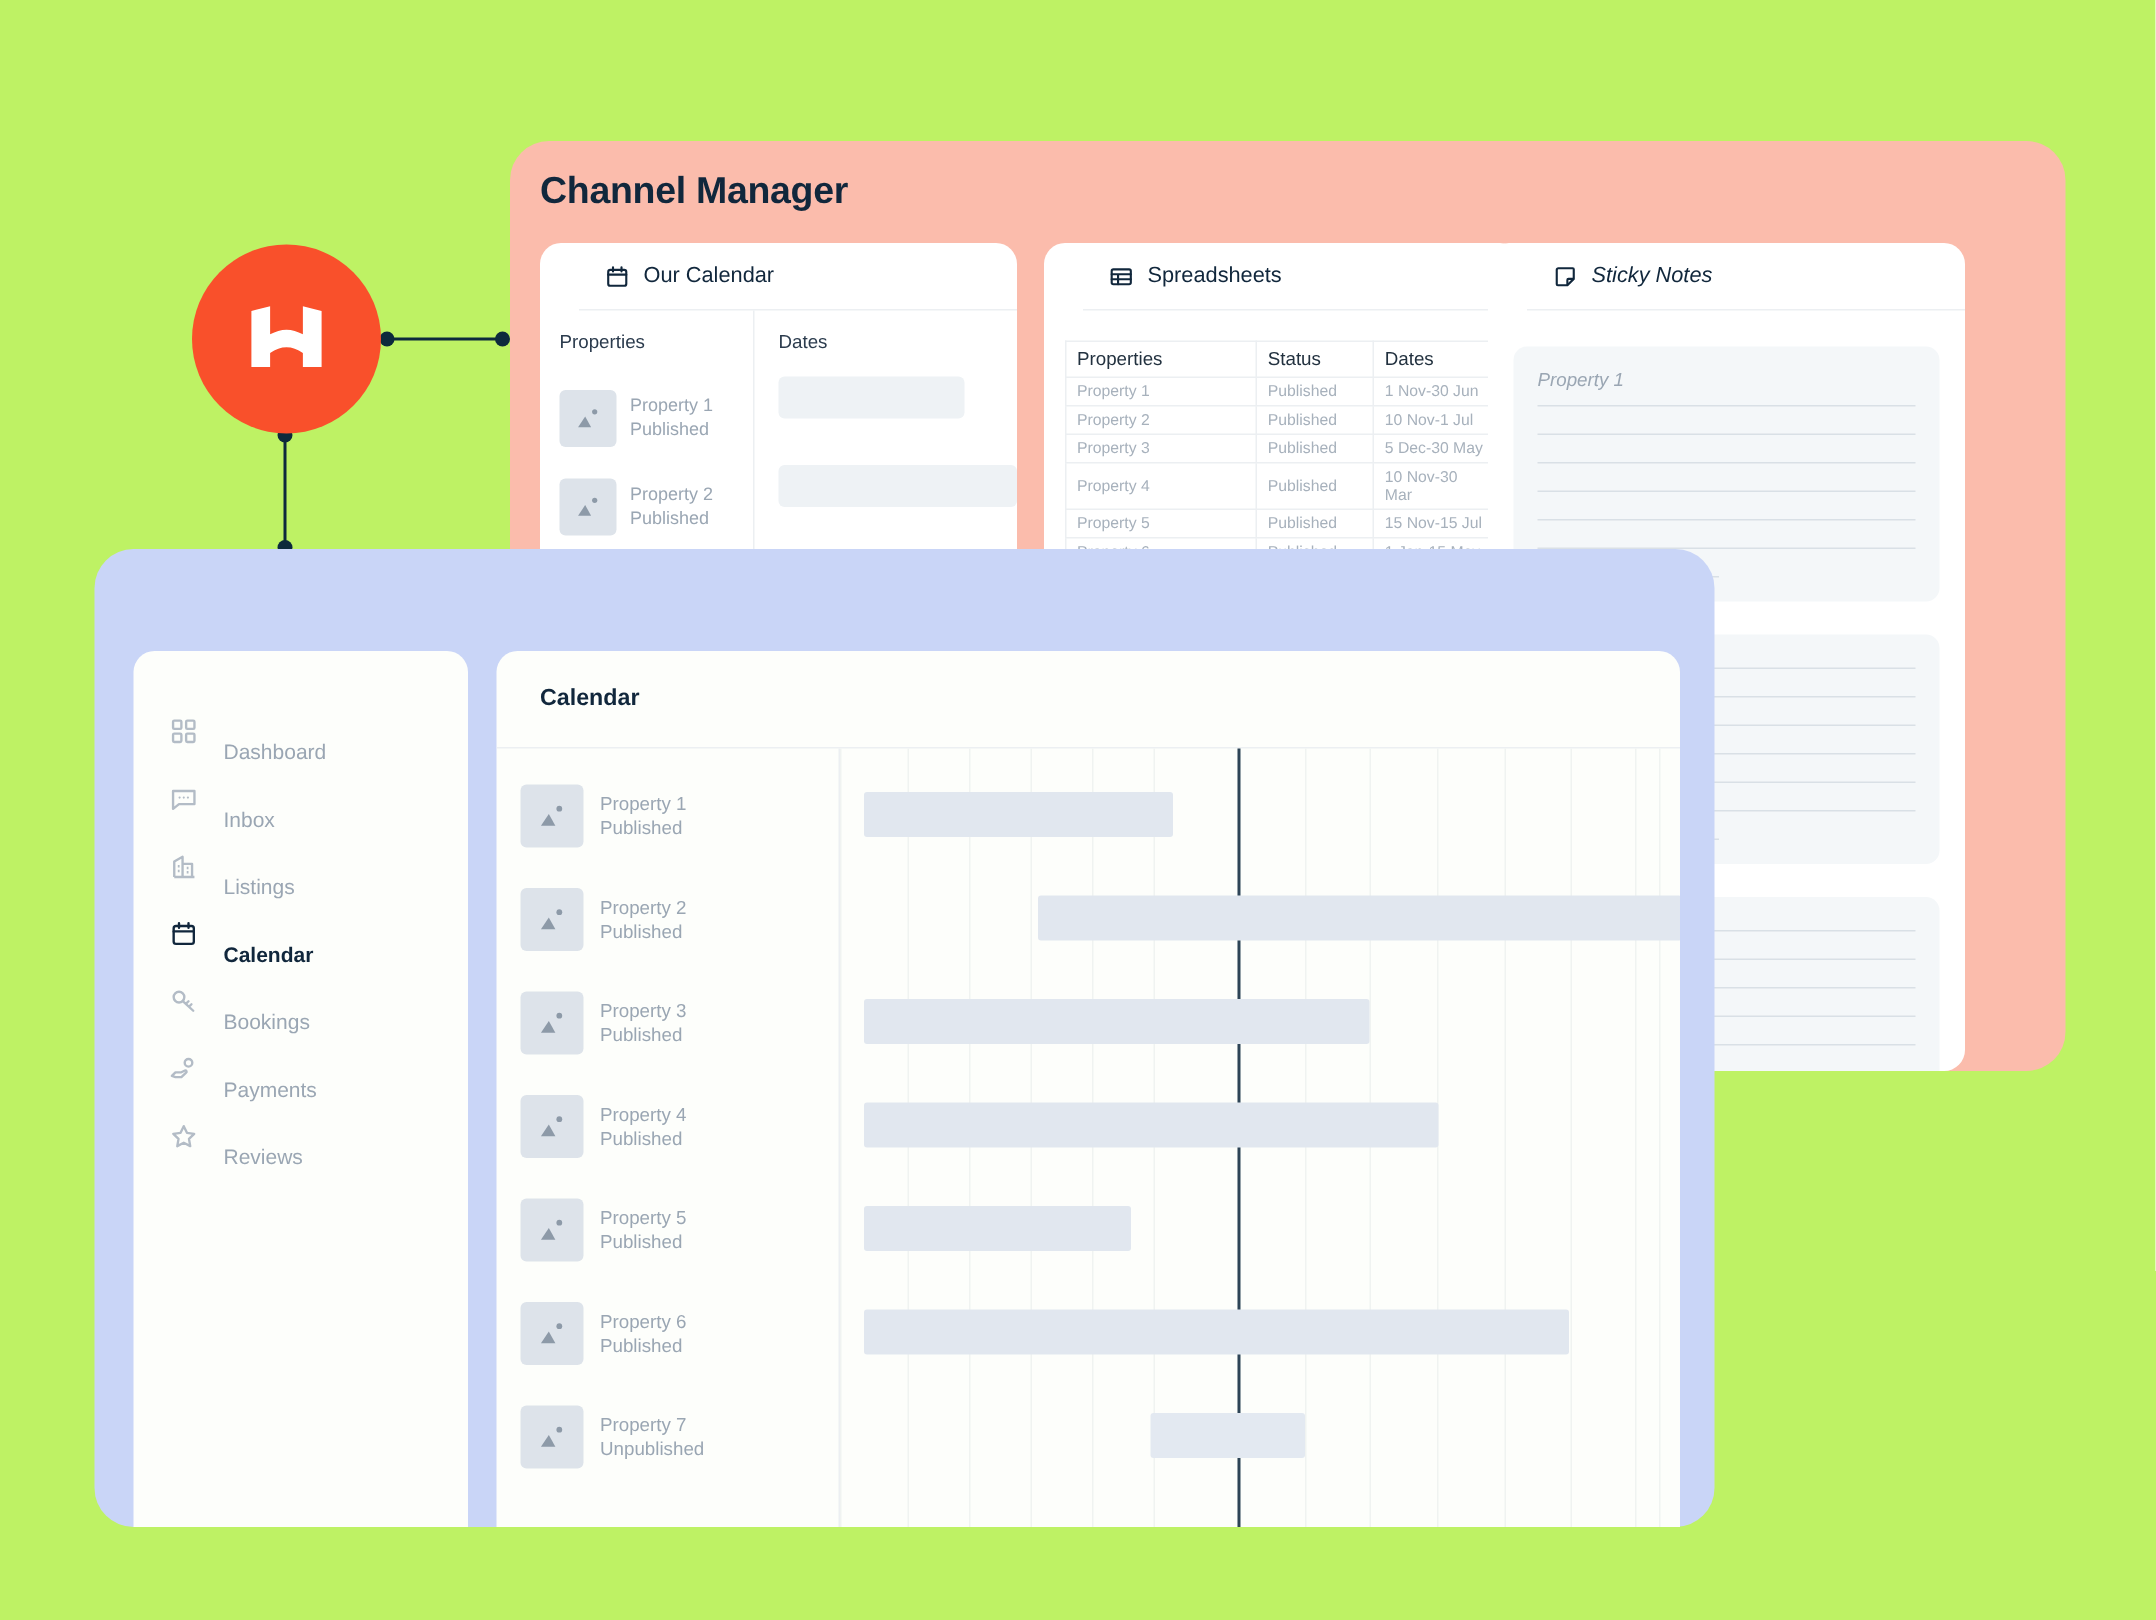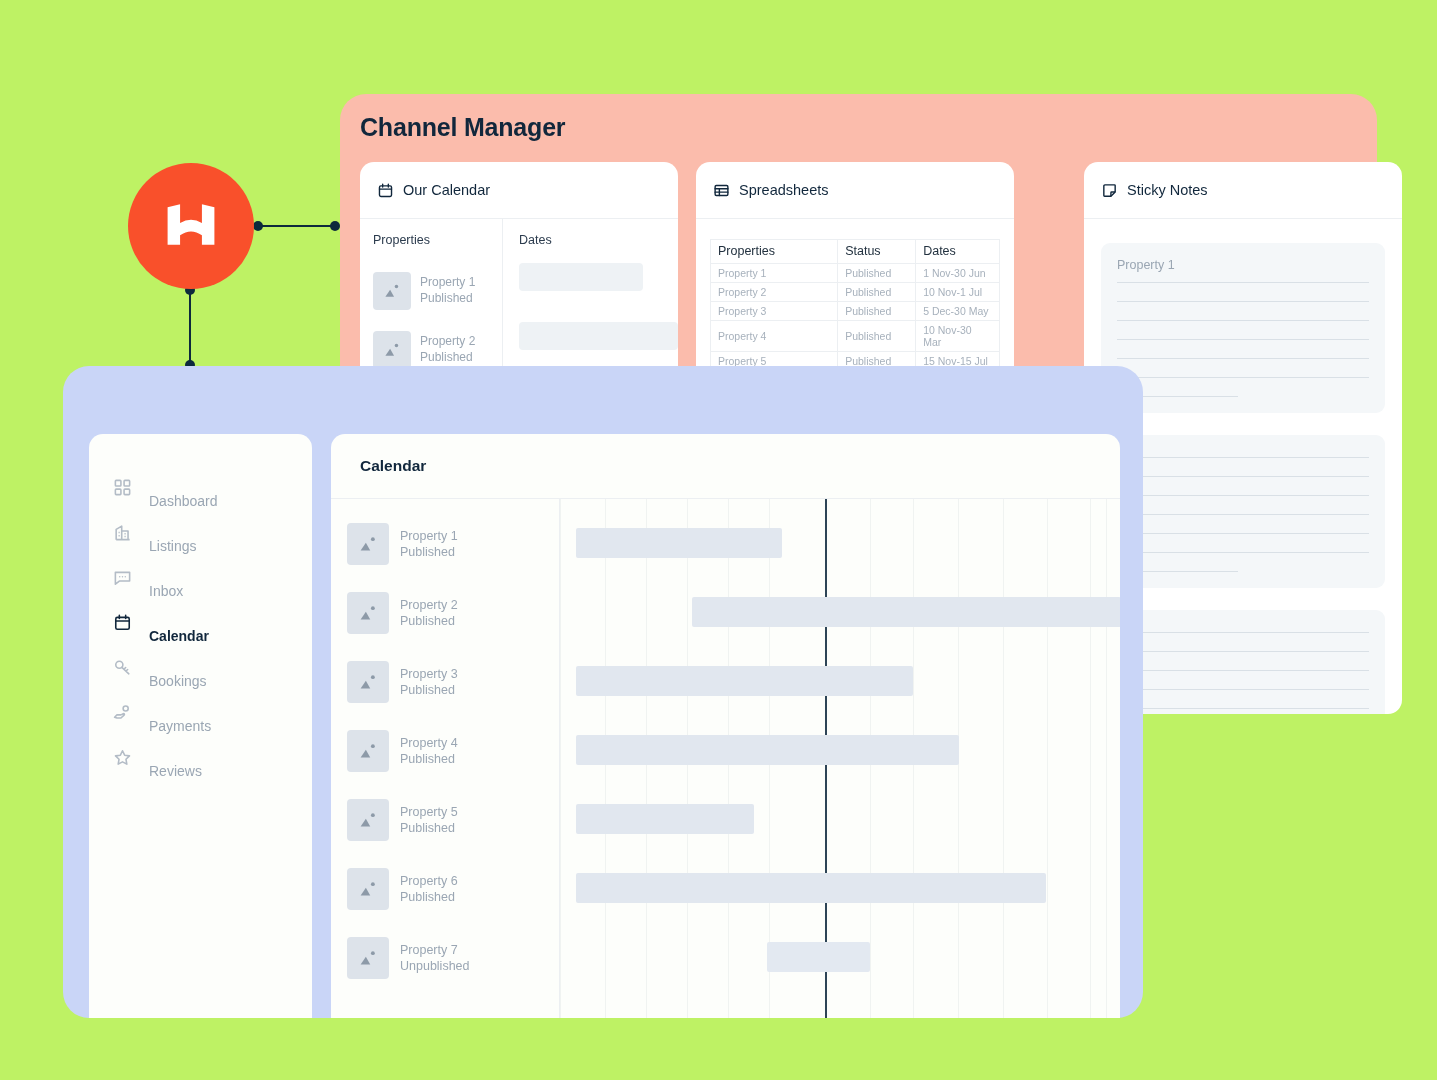--- a/index.html
+++ b/index.html
@@ -31,25 +31,25 @@
   #pink-title {
     position: absolute; left: 360px; top: 113px;
     font-size: 25px; font-weight: bold; color: #11273c; letter-spacing: -0.2px;
   }
   .cm-card {
     position: absolute; top: 162px;
     background: #ffffff; border-radius: 14px; overflow: hidden;
   }
   #card-our-calendar { left: 360px; width: 318px; height: 552px; }
   #card-spreadsheets { left: 696px; width: 318px; height: 552px; }
-  #card-sticky       { left: 1084px; width: 318px; height: 552px; }
+  #card-sticky       { left: 992px; width: 318px; height: 552px; font-style: italic; }
 
   .card-head {
-    height: 57px; display: flex; align-items: center; gap: 9px;
-    padding: 0 17px; border-bottom: 1px solid #eceff2;
+    height: 45px; display: flex; align-items: center; gap: 9px;
+    padding: 0 17px; border-bottom: 1px solid #eceff2; margin-left: 26px;
   }
   .card-head .ch-title { font-size: 14.5px; color: #11273c; font-weight: 500; }
   .card-ico { width: 17px; height: 17px; display:block; flex:none; }
 
   
   .oc-body { display: flex; height: 507px; }
   .oc-col-props { width: 143px; border-right: 1px solid #eceff2; padding: 14px 0 0 13px; }
   .oc-col-dates { flex: 1; padding: 14px 0 0 16px; }
   .oc-colhead { font-size: 12.5px; color: #2b3b4d; margin-bottom: 14px; }
   .oc-row { display: flex; align-items: center; gap: 9px; height: 59px; }
@@ -282,33 +282,33 @@
       <svg class="nav-ico" viewBox="0 0 24 24" fill="none" stroke="#b3bcc6" stroke-width="2">
         <rect x="3" y="3" width="7" height="7" rx="1"></rect>
           <rect x="14" y="3" width="7" height="7" rx="1"></rect>
         <rect x="3" y="14" width="7" height="7" rx="1"></rect>
           <rect x="14" y="14" width="7" height="7" rx="1"></rect>
       </svg>
       <div class="nav-label">Dashboard</div>
     </div>
     <div class="nav-item">
       <svg class="nav-ico" viewBox="0 0 24 24" fill="none" stroke="#b3bcc6" stroke-width="2" stroke-linejoin="round">
-        <path d="M4 21V8l7-4v17M11 10h8v11M4 21h17"></path>
-          <path d="M14.5 13.5h1.5M14.5 17h1.5M7 12h1.5M7 16h1.5"></path>
-      </svg>
-      <div class="nav-label">Listings</div>
-    </div>
-    <div class="nav-item">
-      <svg class="nav-ico" viewBox="0 0 24 24" fill="none" stroke="#b3bcc6" stroke-width="2" stroke-linejoin="round">
         <path d="M3 5.5h18v11H8l-5 4v-15z"></path>
           <circle cx="8.5" cy="11" r="0.9" fill="#b3bcc6" stroke="none"></circle>
         <circle cx="12" cy="11" r="0.9" fill="#b3bcc6" stroke="none"></circle>
           <circle cx="15.5" cy="11" r="0.9" fill="#b3bcc6" stroke="none"></circle>
       </svg>
       <div class="nav-label">Inbox</div>
+    </div>
+    <div class="nav-item">
+      <svg class="nav-ico" viewBox="0 0 24 24" fill="none" stroke="#b3bcc6" stroke-width="2" stroke-linejoin="round">
+        <path d="M4 21V8l7-4v17M11 10h8v11M4 21h17"></path>
+          <path d="M14.5 13.5h1.5M14.5 17h1.5M7 12h1.5M7 16h1.5"></path>
+      </svg>
+      <div class="nav-label">Listings</div>
     </div>
     <div class="nav-item active">
       <svg class="nav-ico" viewBox="0 0 24 24" fill="none" stroke="#11273c" stroke-width="2" stroke-linecap="round">
         <rect x="3.5" y="5.5" width="17" height="15" rx="2"></rect>
           <path d="M3.5 10h17M8 3v4M16 3v4"></path>
       </svg>
       <div class="nav-label">Calendar</div>
     </div>
     <div class="nav-item">
       <svg class="nav-ico" viewBox="0 0 24 24" fill="none" stroke="#b3bcc6" stroke-width="2" stroke-linecap="round">

